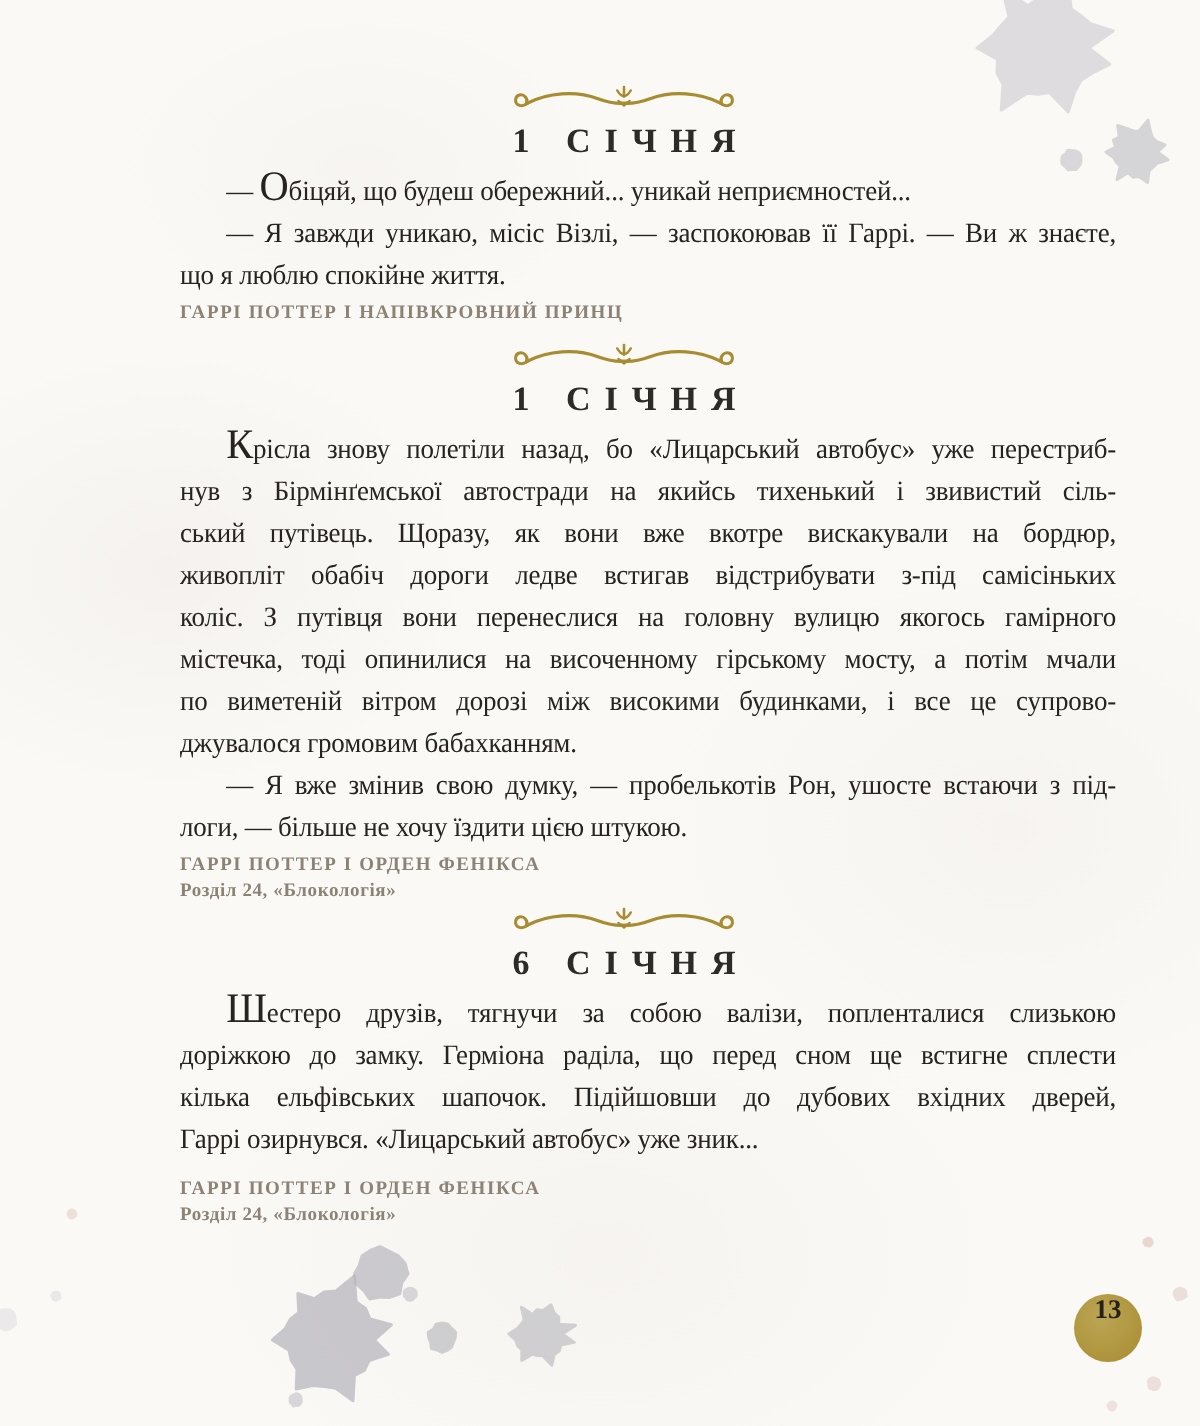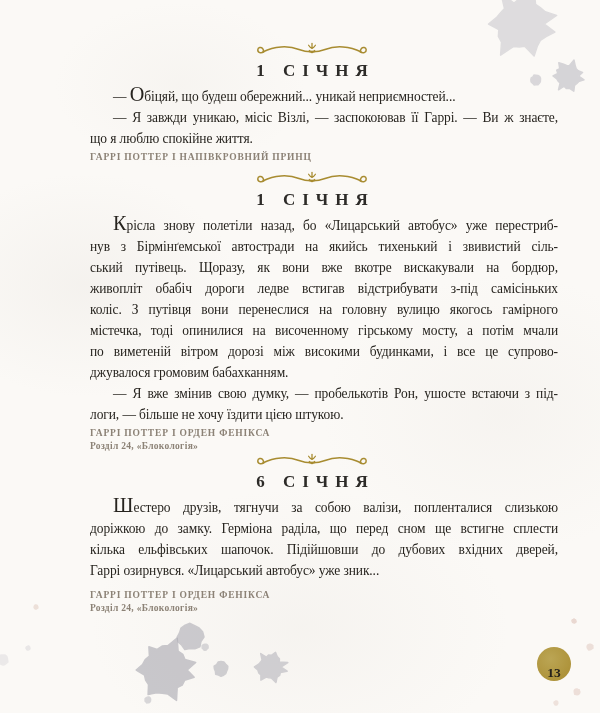--- a/index.html
+++ b/index.html
@@ -32,21 +32,21 @@
   .qline.just{text-align:justify;text-align-last:justify;}
   .qline.ind{text-indent:24px;}
   .lead-cap{font-size:21px;line-height:0;}
   .attrib{text-align:left;margin-top:2px;color:#8c8276;}
   .attrib-m{margin-top:8px;}
   .attrib-source{font-size:9.5px;font-weight:700;letter-spacing:0.8px;line-height:13px;}
   .attrib-chapter{font-size:9.5px;font-weight:700;letter-spacing:0.3px;line-height:13px;}
   .page-badge{
     position:absolute;left:537px;top:647px;width:34px;height:34px;border-radius:50%;
     background:radial-gradient(circle at 40% 35%, #bba554, #ad9239 75%);
-    display:flex;align-items:flex-end;justify-content:center;z-index:2;
+    display:flex;align-items:flex-start;justify-content:center;z-index:2;
     font-family:"Liberation Serif", serif;font-size:13.5px;font-weight:700;color:#25211a;
   }
 </style>
 </head>
 <body>
 
 <svg width="0" height="0" style="position:absolute">
   <defs>
     <g id="flourish-def" fill="none" stroke="#a88c31" stroke-linecap="round" stroke-linejoin="round">
       <path stroke-width="1.5" d="M10,9.6 C7,12 3.6,10.6 3.8,7.8 C4,5.4 7,4.6 8.6,6.4 C9.7,7.6 9.6,9 9.2,9.8"></path>

